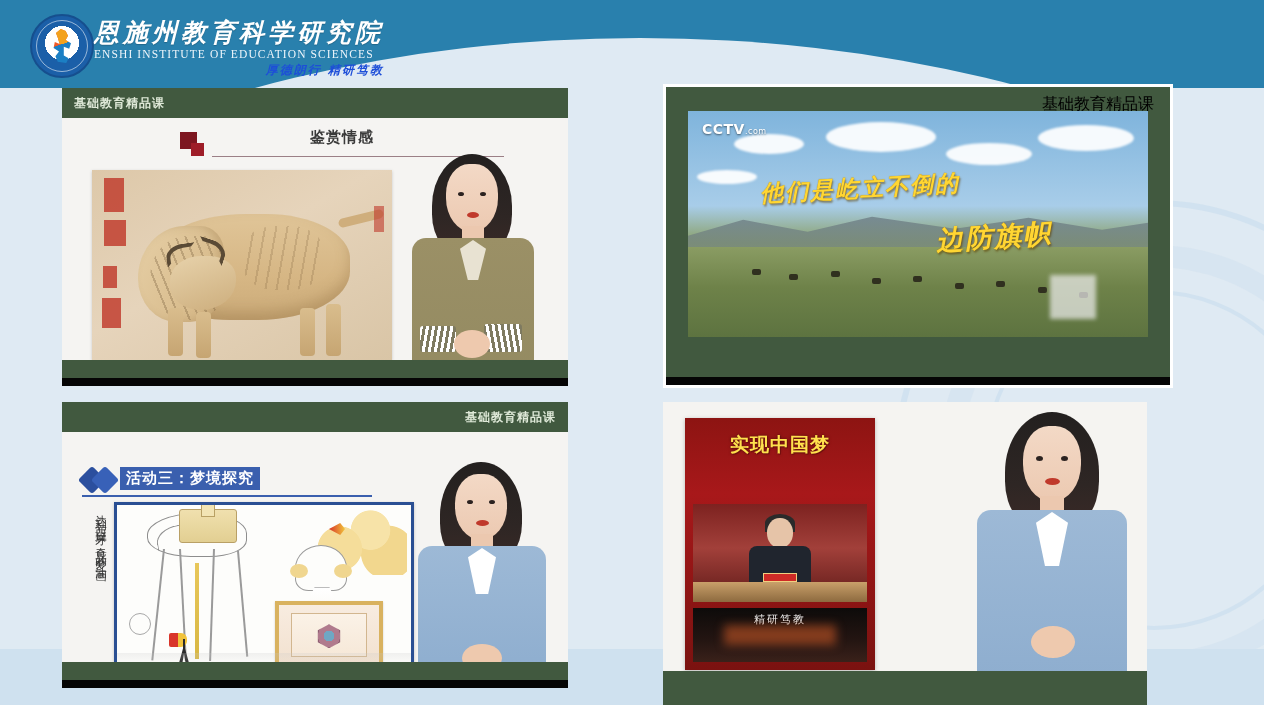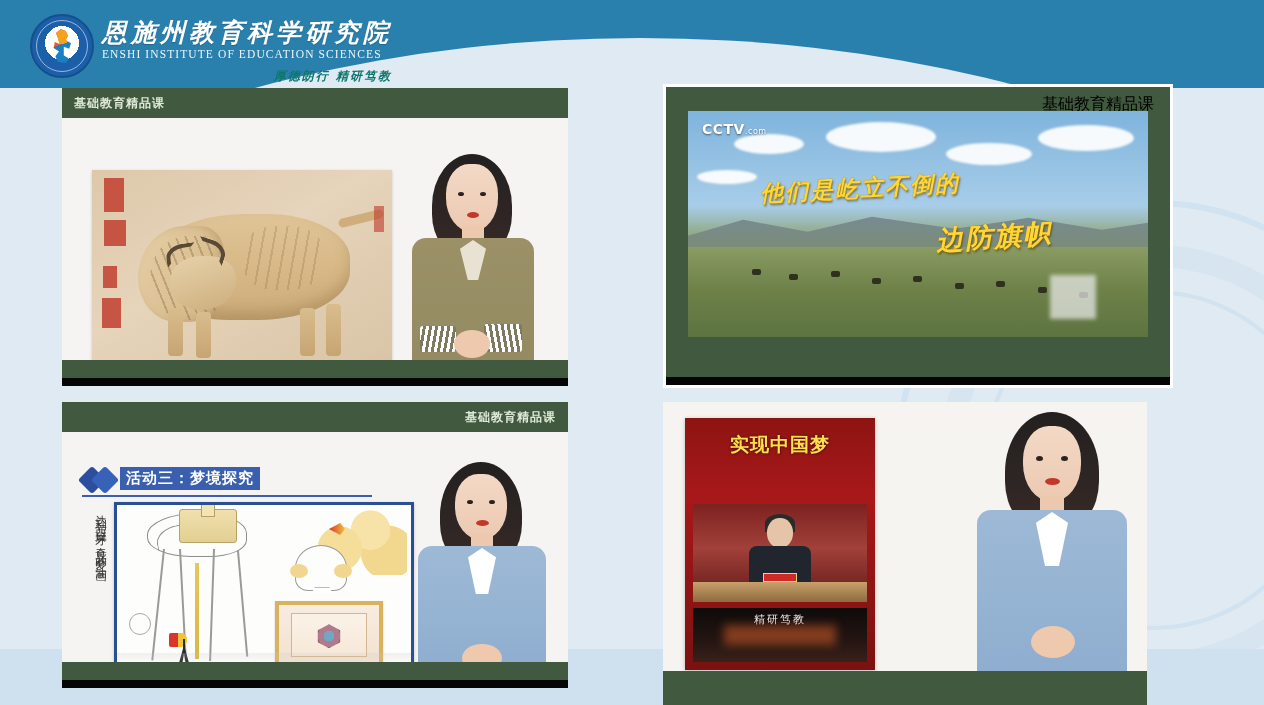--- a/index.html
+++ b/index.html
@@ -46,21 +46,21 @@
   .header-curve {
     position: absolute;
     left: -260px; top: 38px;
     width: 1800px; height: 520px;
     background: #dfeaf3;
     border-radius: 50% 50% 0 0 / 100% 100% 0 0;
   }
 
   .logo-wrap {
     position: absolute; left: 30px; top: 14px;
-    display: flex; align-items: flex-start; gap: 8px;
+    display: flex; align-items: flex-start; gap: 0;
   }
   .logo-seal {
     width: 64px; height: 64px; border-radius: 50%;
     background: radial-gradient(circle at 50% 45%, #ffffff 0 38%, #1b5fa8 38% 100%);
     border: 2px solid #164f8e;
     position: relative;
     flex: 0 0 auto;
   }
   .logo-seal::after {
     content: "";
@@ -84,22 +84,22 @@
     line-height: 1.05; text-shadow: 0 1px 1px rgba(0,0,0,.2);
     white-space: nowrap;
   }
   .org-en {
     font-family: "Liberation Serif", serif;
     color: #eef5fb; font-size: 11.5px; letter-spacing: 1.1px;
     margin-top: 2px; white-space: nowrap;
   }
   .org-motto {
     font-family: "DejaVu Serif", serif;
-    color: #0f766e; font-size: 12px; letter-spacing: 2px;
-    text-align: right; margin-top: 8px; font-weight: 700; font-style: italic;
+    color: #1d4ed8; font-size: 12px; letter-spacing: 2px;
+    text-align: right; margin-top: 2px; font-weight: 700; font-style: italic;
     white-space: nowrap;
   }
   .header-title {
     position: absolute; right: 88px; top: 40px;
     color: #e8151b; font-size: 22px; font-weight: 700;
     letter-spacing: 1px;
     font-family: "DejaVu Sans", sans-serif;
     text-shadow: 0 0 2px rgba(232,21,27,.55);
     white-space: nowrap;
   }
@@ -505,20 +505,26 @@
     </div>
   </div>
 
 
   <div class="panel" id="panel1">
     <div class="panel-bar">
       <span class="bar-badge">基础教育精品课</span>
     </div>
     <div class="panel-body">
       <div class="slide">
+        <div class="slide-head">
+          <span class="sq-dark"></span>
+          <span class="sq-dark2"></span>
+          <span class="h-txt">鉴赏情感</span>
+          <span class="h-rule"></span>
+        </div>
 
         <div class="ox-art">
           <div class="ox-tail"></div>
           <div class="ox-body"></div>
           <div class="ox-rib"></div>
           <div class="ox-neck"></div>
           <div class="ox-mane"></div>
           <div class="ox-head"></div>
           <div class="ox-horn l"></div>
           <div class="ox-horn r"></div>

